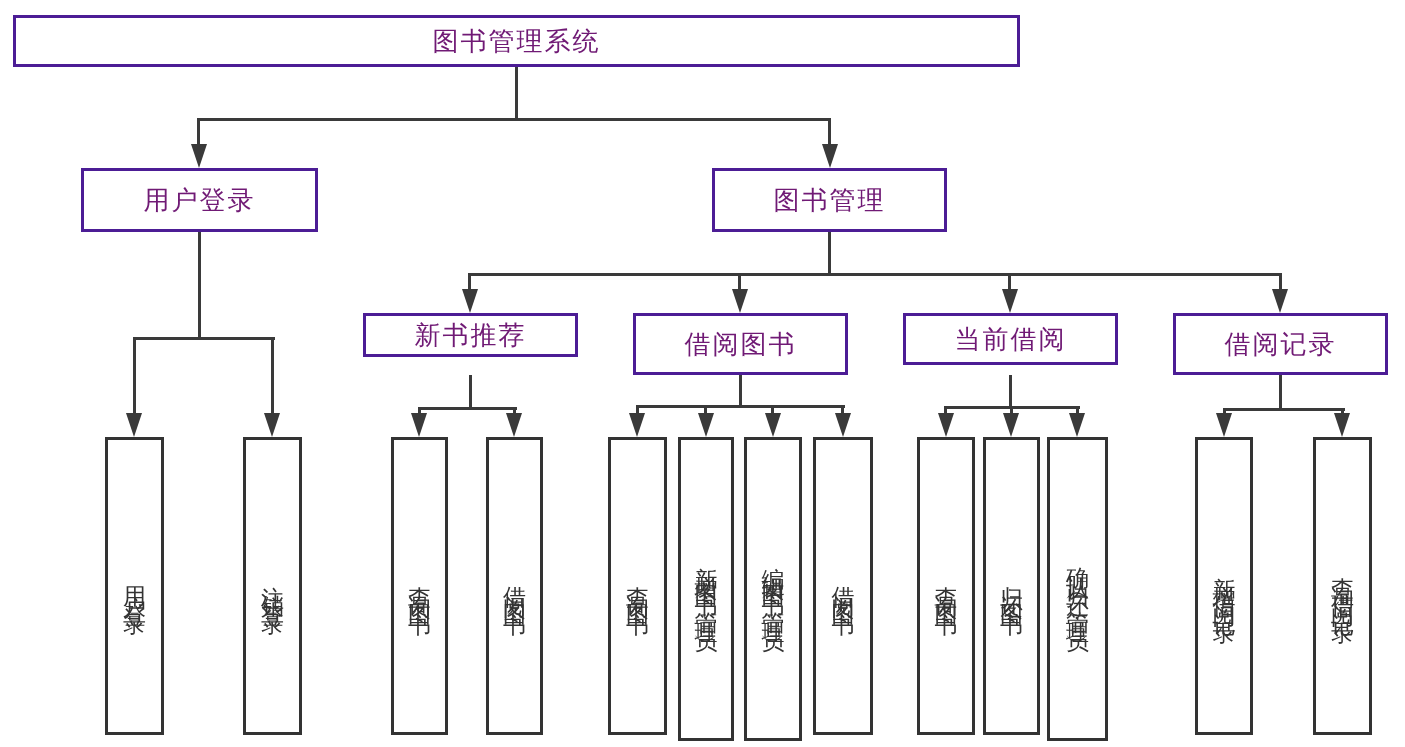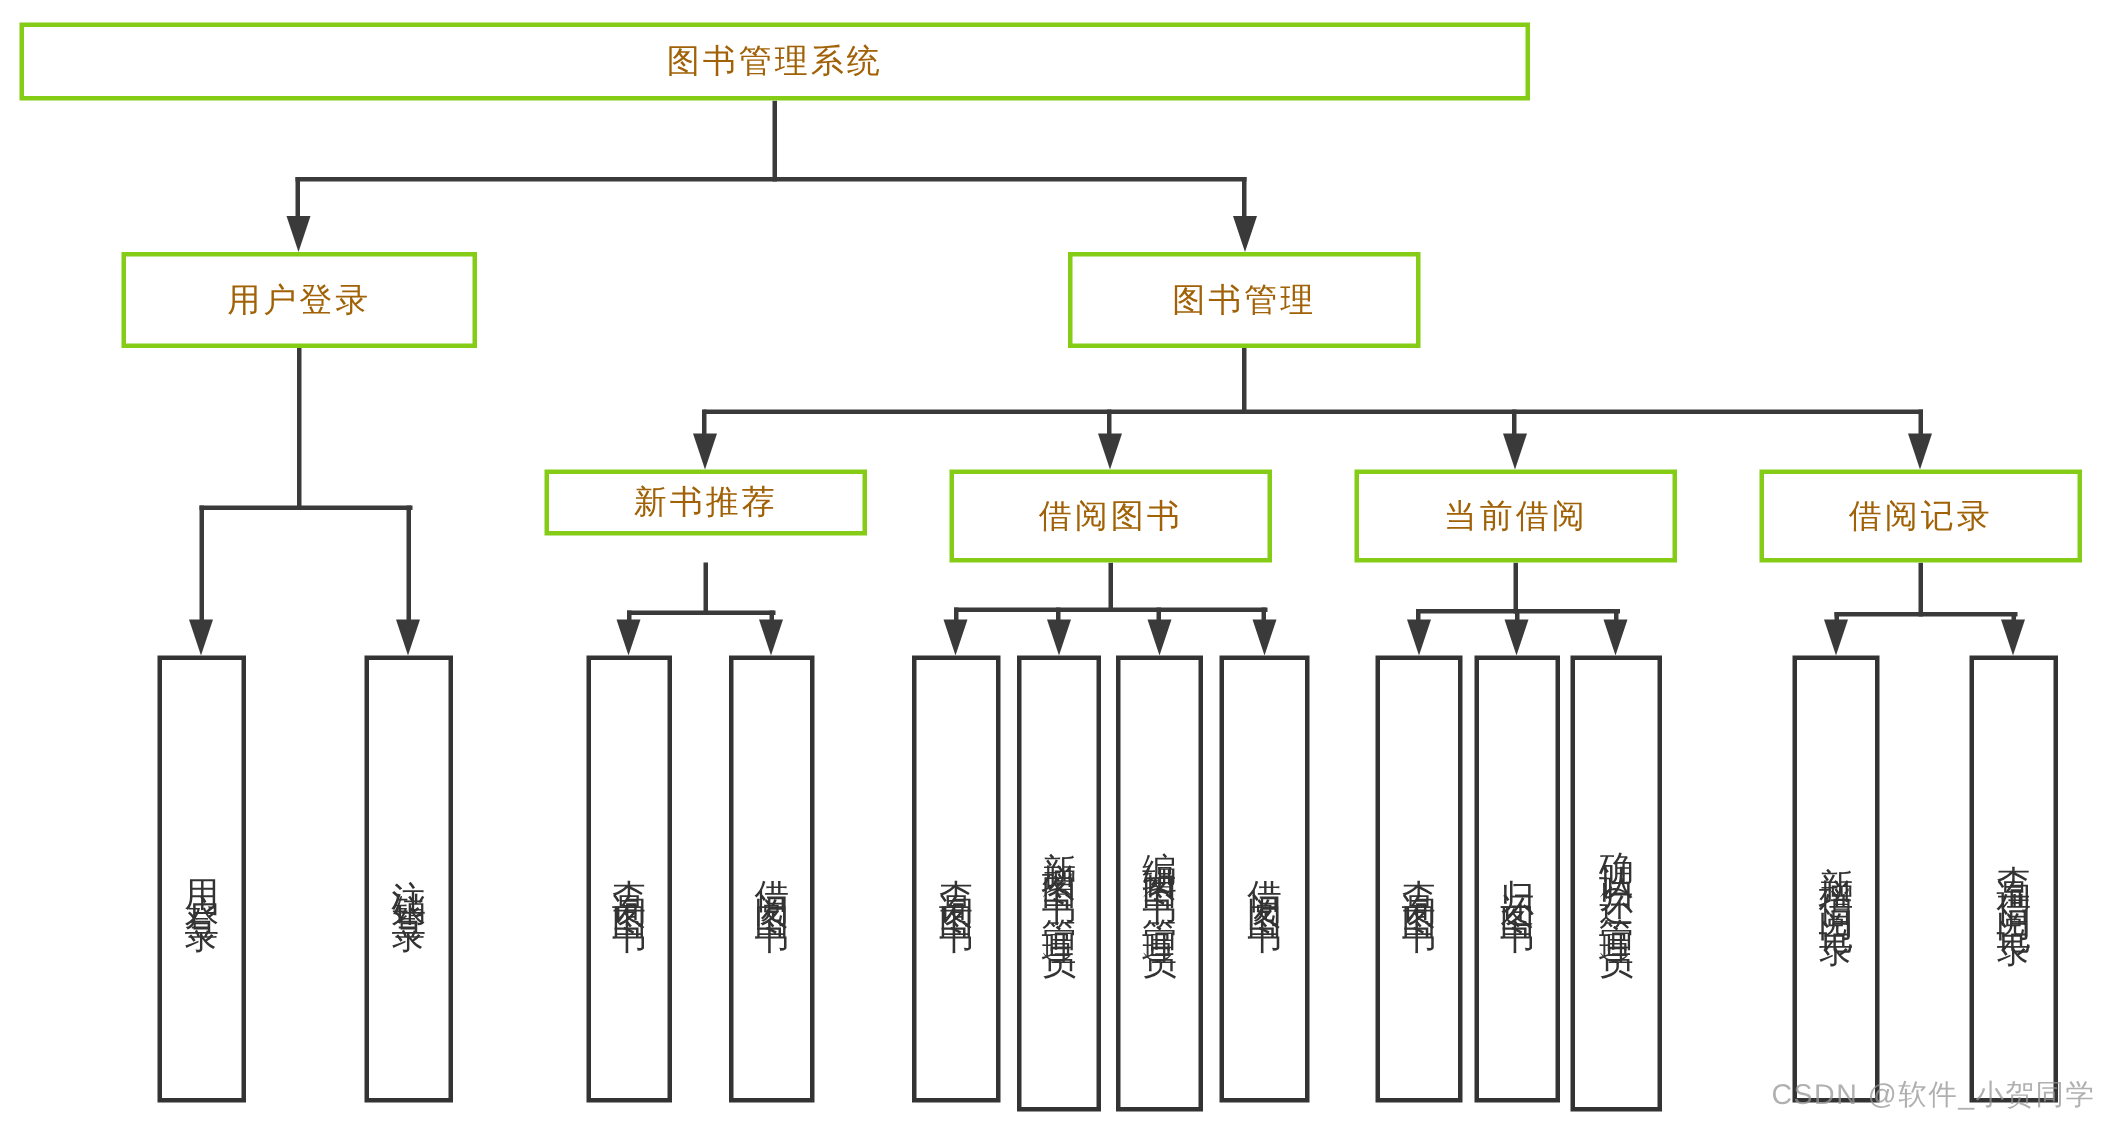--- a/index.html
+++ b/index.html
@@ -1,23 +1,23 @@
 <!DOCTYPE html>
 <html><head>
 <meta charset="utf-8">
 <style>
   html,body{margin:0;padding:0;background:#ffffff;}
   #canvas{
     position:relative;width:1405px;height:747px;background:#ffffff;overflow:hidden;
     font-family:"Liberation Sans","DejaVu Sans",sans-serif;color:#333333;
   }
   .hbox{
-    position:absolute;box-sizing:border-box;background:#ffffff;border:3px solid #84cc16;
+    position:absolute;box-sizing:border-box;background:#ffffff;border:3px solid #4c1d95;
     display:flex;align-items:center;justify-content:center;
-    font-size:22px;letter-spacing:2px;color:#a16207;z-index:2;
+    font-size:26px;letter-spacing:2px;color:#701a75;z-index:2;
   }
   .vbox{
     position:absolute;box-sizing:border-box;background:#ffffff;border:3px solid #333333;
     display:flex;align-items:center;justify-content:center;z-index:2;
   }
   .vbox span{
     writing-mode:vertical-rl;text-orientation:mixed;
     font-size:23px;letter-spacing:9px;color:#333333;line-height:1;
   }
   .line{position:absolute;background:#3a3a3a;z-index:1;}
@@ -63,21 +63,21 @@
   <div class="line v" style="left:738px;top:273px;height:22px;"></div>
   <div class="line v" style="left:1008px;top:273px;height:22px;"></div>
   <div class="line v" style="left:1279px;top:273px;height:22px;"></div>
   <div class="arr" style="left:462px;top:289px;"></div>
   <div class="arr" style="left:732px;top:289px;"></div>
   <div class="arr" style="left:1002px;top:289px;"></div>
   <div class="arr" style="left:1272px;top:289px;"></div>
 
   <div class="hbox" style="left:363px;top:313px;width:215px;height:44px;">新书推荐</div>
   <div class="hbox" style="left:633px;top:313px;width:215px;height:62px;">借阅图书</div>
-  <div class="hbox" style="left:903px;top:313px;width:215px;height:62px;">当前借阅</div>
+  <div class="hbox" style="left:903px;top:313px;width:215px;height:52px;">当前借阅</div>
   <div class="hbox" style="left:1173px;top:313px;width:215px;height:62px;">借阅记录</div>
 
   <div class="line v" style="left:469px;top:375px;height:35px;"></div>
   <div class="line h" style="left:418px;top:407px;width:99px;"></div>
   <div class="line v" style="left:418px;top:407px;height:12px;"></div>
   <div class="line v" style="left:513px;top:407px;height:12px;"></div>
   <div class="arr" style="left:411px;top:413px;"></div>
   <div class="arr" style="left:506px;top:413px;"></div>
 
   <div class="line v" style="left:739px;top:375px;height:33px;"></div>
@@ -144,15 +144,14 @@
     <span>确认归还（管理员）</span>
   </div>
 
   <div class="vbox" style="left:1195px;top:437px;width:58px;height:298px;">
     <span>新增借阅记录</span>
   </div>
   <div class="vbox" style="left:1313px;top:437px;width:59px;height:298px;">
     <span>查询借阅记录</span>
   </div>
 
-  <div id="watermark">CSDN @软件_小贺同学</div>
 
 </div>
 
 </body></html>

